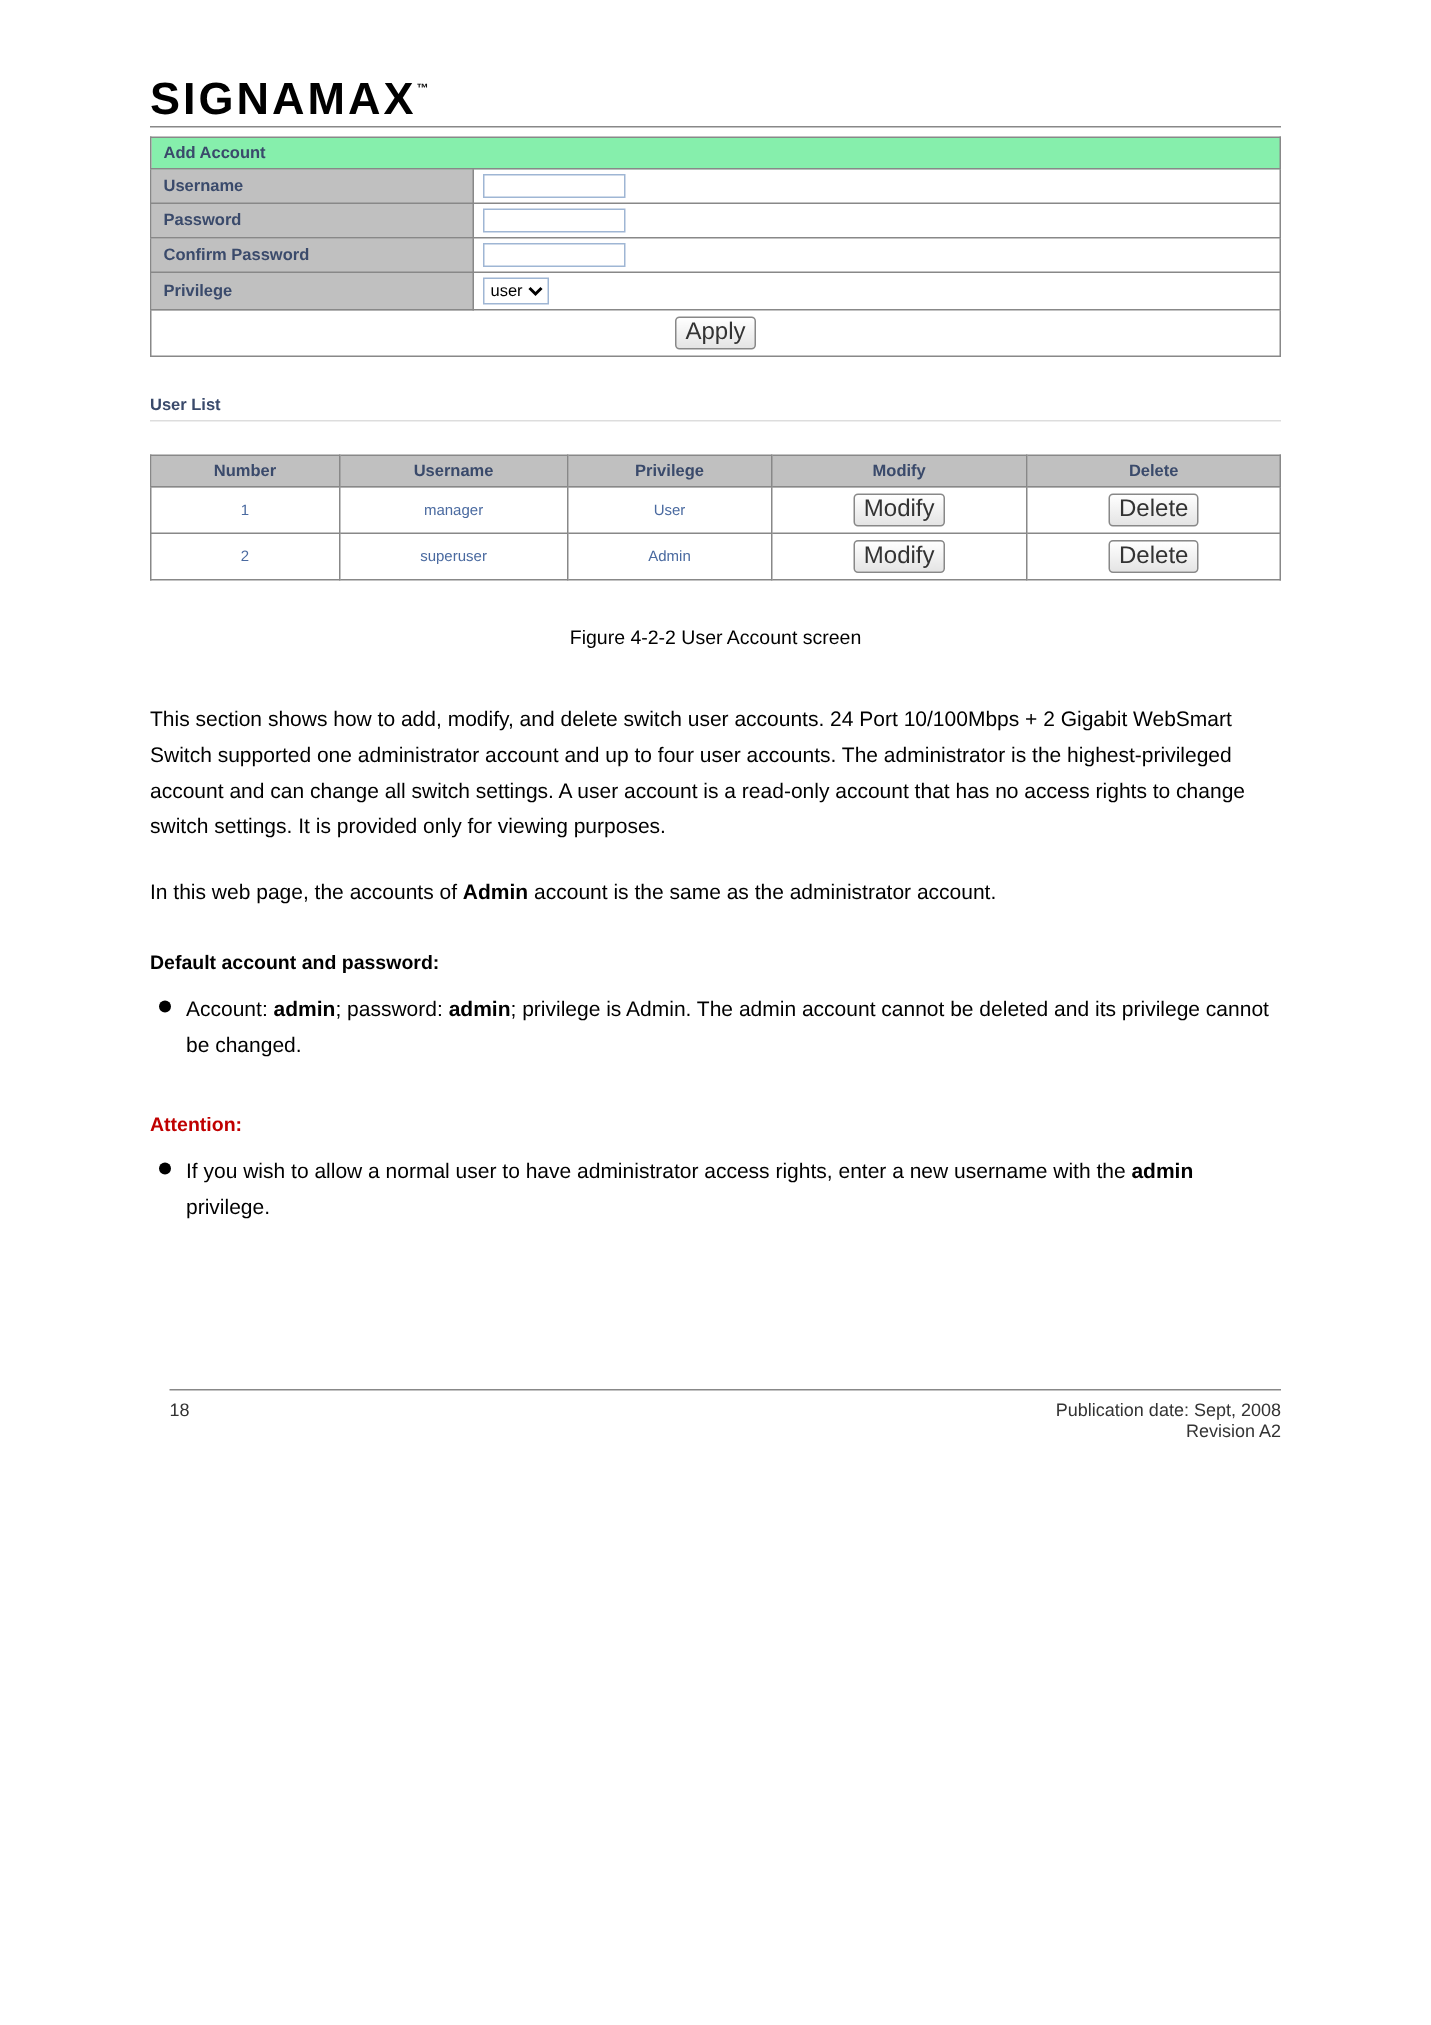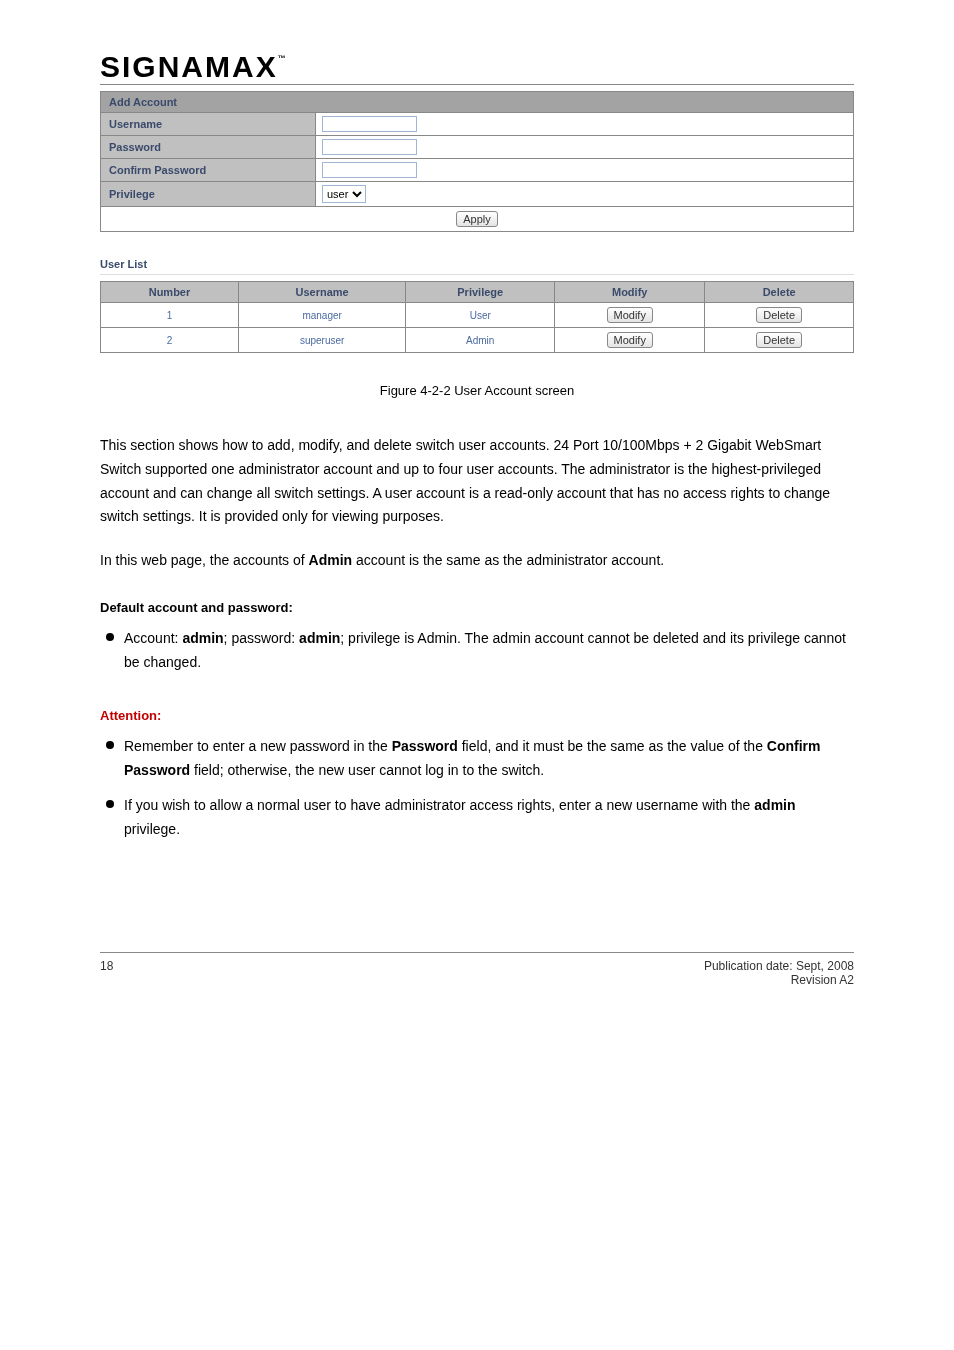--- a/index.html
+++ b/index.html
@@ -23,21 +23,21 @@
   .logo .tm { font-size: 8px; vertical-align: top; position: relative; top: 4px; letter-spacing: 0; }
   .divider-top { border-bottom: 1px solid #888; margin-bottom: 6px; }
 
   
   .form-table {
     width: 100%;
     border-collapse: collapse;
     border: 1px solid #888;
   }
   .form-table th.section-header {
-    background: #a3a3a3;
+    background: #86efac;
     text-align: left;
     font-weight: bold;
     font-size: 11px;
     color: #3a4a6b;
     padding: 4px 8px;
     border: 1px solid #888;
   }
   .form-table td.label-cell {
     background: #c0c0c0;
     font-weight: bold;
@@ -65,38 +65,38 @@
     border: 1px solid #9fb6d4;
     background: #fff;
   }
   .apply-row {
     text-align: center;
     padding: 4px 0;
     border: 1px solid #888;
   }
   .btn {
     display: inline-block;
-    font-size: 11px;
+    font-size: 16px;
     padding: 1px 6px;
     border: 1px solid #888;
     border-radius: 3px;
     background: linear-gradient(#fff,#e4e4e4);
     color: #333;
     cursor: pointer;
   }
 
   
   .user-list-label {
     font-weight: bold;
     font-size: 11px;
     color: #3a4a6b;
     margin-top: 26px;
     margin-bottom: 4px;
   }
-  .list-outer { border-top: 1px solid #ddd; padding-top: 6px; }
+  .list-outer { border-top: 1px solid #ddd; padding-top: 22px; }
   .list-table {
     width: 100%;
     border-collapse: collapse;
   }
   .list-table th {
     background: #c0c0c0;
     color: #3a4a6b;
     font-weight: bold;
     font-size: 11px;
     padding: 4px 6px;
@@ -149,20 +149,21 @@
 
   
   .page-footer {
     border-top: 1px solid #888;
     margin-top: 110px;
     padding-top: 6px;
     font-size: 12px;
     color: #333;
     display: flex;
     justify-content: space-between;
+    margin-left: 13px;
   }
 </style>
 </head>
 <body>
 
 <div class="page">
   <div class="logo">
     <span>SIGNAMAX</span><span class="tm">™</span>
   </div>
   <div class="divider-top"></div>
@@ -240,23 +241,20 @@
     <div class="body-sub">Default account and password:</div>
     <ul class="spec-list">
       <li>
         <span>Account: </span><span class="emph">admin</span><span>; password: </span><span class="emph">admin</span><span>; privilege is Admin. The admin account cannot be deleted and its privilege cannot be changed.</span>
       </li>
     </ul>
 
     <div class="body-sub red">Attention:</div>
     <ul class="spec-list">
       <li>
-        <span>Remember to enter a new password in the </span><span class="emph">Password</span><span> field, and it must be the same as the value of the </span><span class="emph">Confirm Password</span><span> field; otherwise, the new user cannot log in to the switch.</span>
-      </li>
-      <li>
         <span>If you wish to allow a normal user to have administrator access rights, enter a new username with the </span><span class="emph">admin</span><span> privilege.</span>
       </li>
     </ul>
   </div>
 
   <div class="page-footer">
     <span>18</span>
     <span style="text-align:right; white-space:pre-line;">Publication date: Sept, 2008
 Revision A2</span>
   </div>

